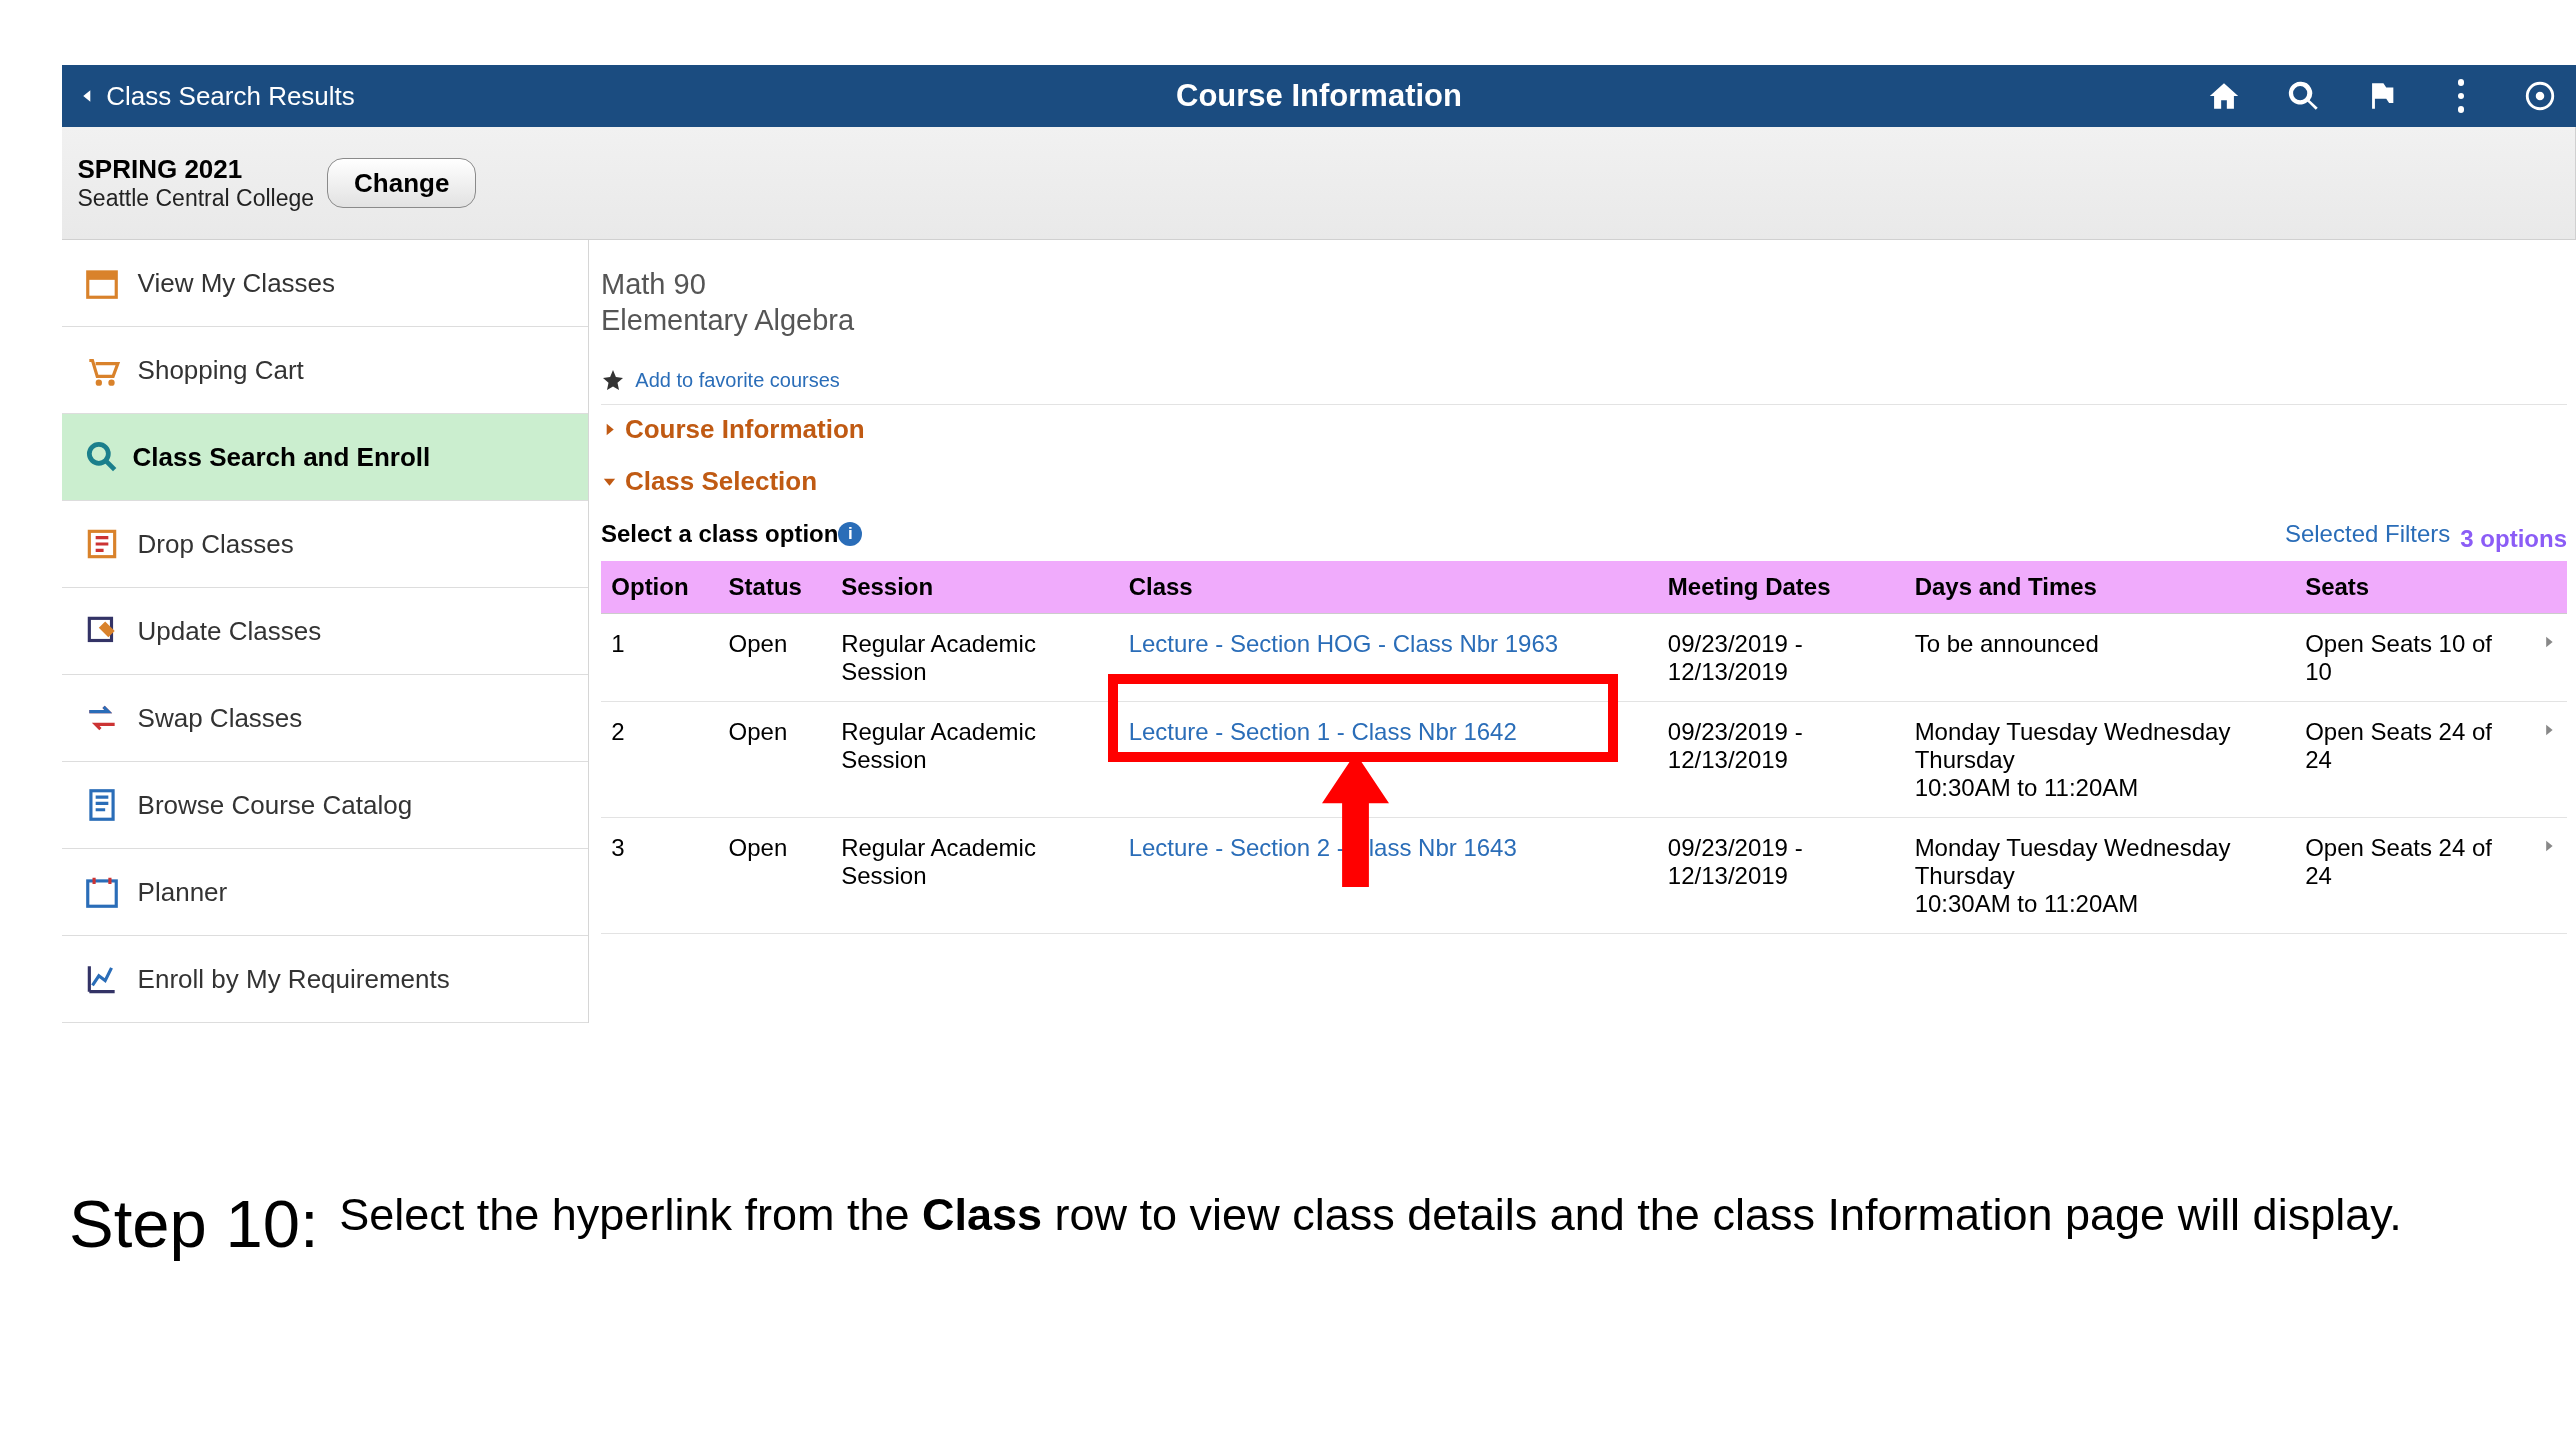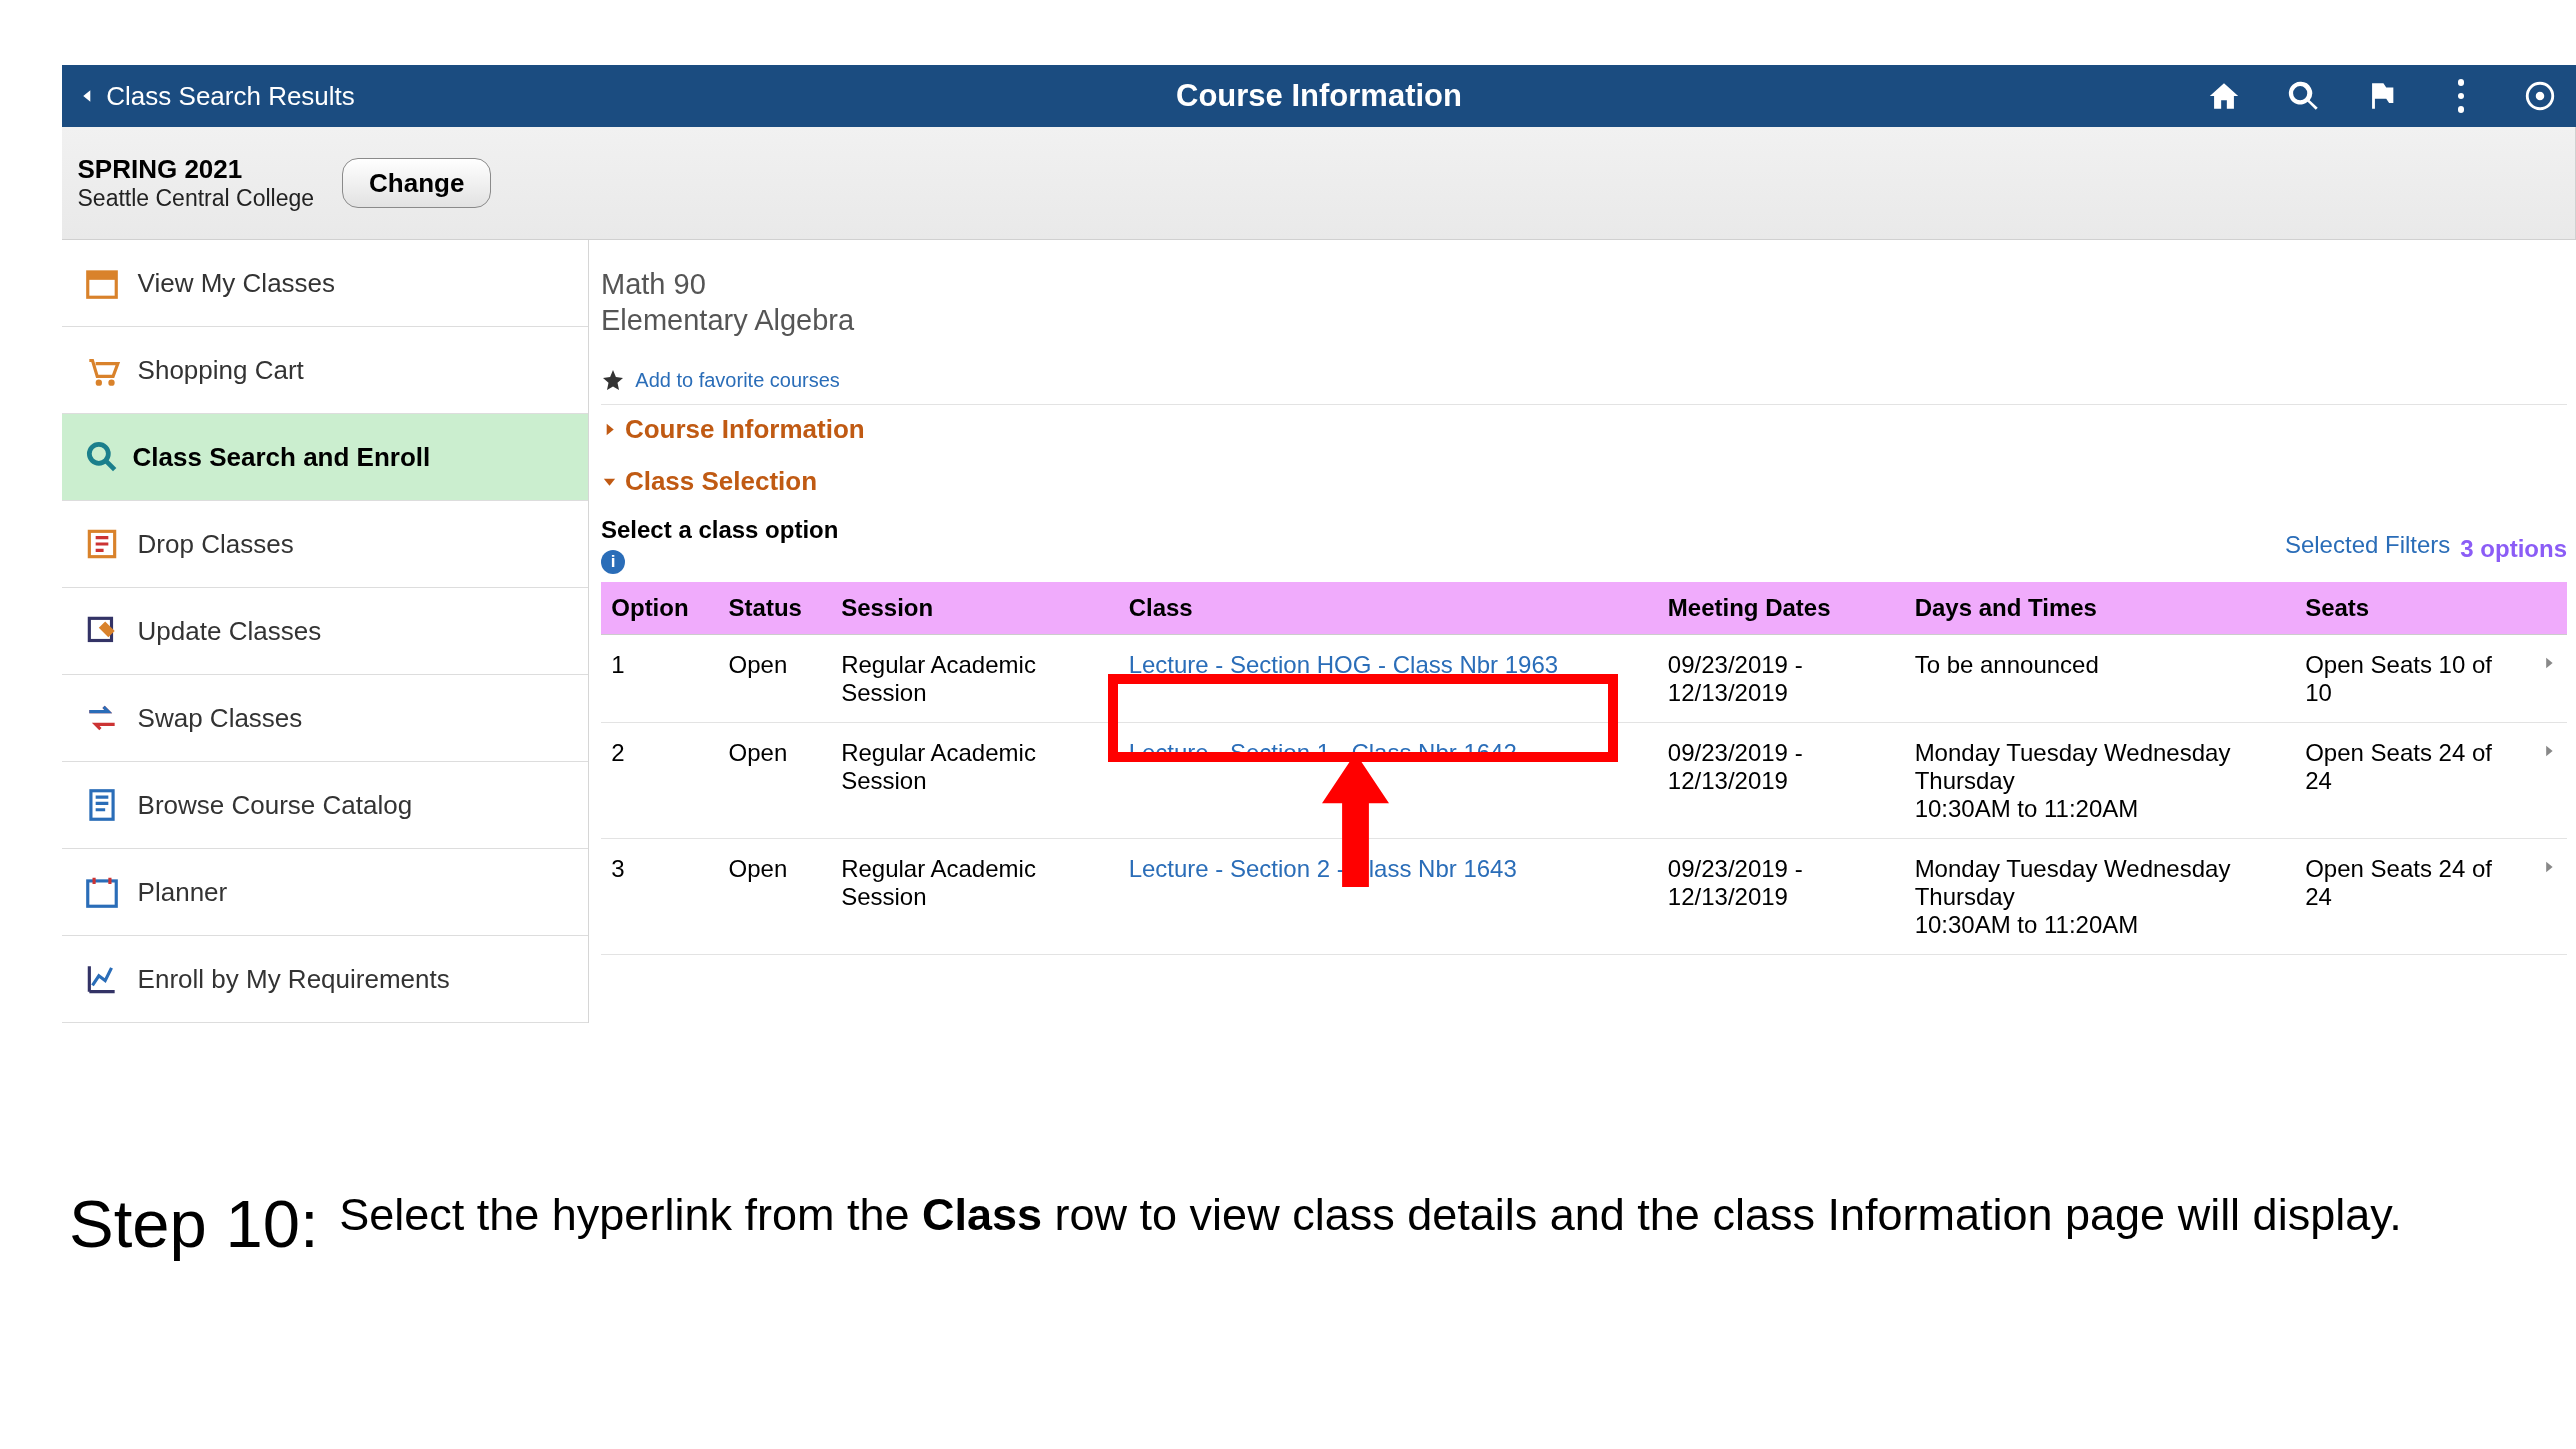--- a/index.html
+++ b/index.html
@@ -14,21 +14,21 @@
   .header-title { position: absolute; left: 0; right: 0; text-align: center; font-size: 31px; font-weight: bold; pointer-events: none; }
   .header-icons { position: absolute; right: 17px; top: 0; bottom: 0; display: flex; align-items: center; gap: 41px; }
   .header-icons .ic { width: 38px; height: 38px; display: flex; align-items: center; justify-content: center; cursor: pointer; }
   .header-icons svg { width: 34px; height: 34px; fill: #fff; }
   .kebab { display:flex; flex-direction:column; gap:6.9px; }
   .kebab span { width:6.9px; height:6.9px; background:#fff; border-radius:50%; }
 
   .subheader {
     position: absolute; left: 62px; top: 127px; width: 2514px; height: 113px;
     background: linear-gradient(#f1f1f1,#e9e9e9); border-bottom: 1.7px solid #d0d0d0; border-right: 1.7px solid #d0d0d0;
-    display: flex; align-items: center; padding-left: 15.5px; gap: 28px;
+    display: flex; align-items: center; padding-left: 15.5px; gap: 13px;
   }
   .term-block { line-height: 1.2; }
   .term-block .term { font-weight: bold; font-size: 26px; color: #000; }
   .term-block .inst { font-size: 23px; color: #222; }
   .change-btn {
     background: linear-gradient(#ffffff,#e2e2e2); border: 1.7px solid #8a8a8a; border-radius: 16px;
     font-weight: bold; font-size: 26px; padding: 8.6px 26px; cursor: pointer; color:#000;
   }
 
   .sidebar {
@@ -47,21 +47,21 @@
   }
   .course-code { font-size: 29px; color: #555; }
   .course-title { font-size: 29px; color: #555; margin-top: 3.4px; }
   .fav-row { margin-top: 31px; display: flex; align-items: center; gap: 10.3px; }
   .fav-row svg { width: 24px; height: 24px; fill:#333; }
   .fav-row a { color: #2a6db8; font-size: 20px; text-decoration: none; cursor:pointer; }
   .collapser { margin-top: 12px; display:flex; align-items:center; gap:6.9px; border-top:1.7px solid #e3e3e3; padding-top:8.6px;}
   .collapser .label { color: #c05a13; font-weight: bold; font-size: 26px; }
   .collapser svg { width:17px; height:17px; fill:#c05a13; }
   .select-row { margin-top: 19px; display:flex; justify-content:space-between; align-items:center; font-size:24px;}
-  .select-row .left { font-weight:bold; display:flex; align-items:flex-start; gap:6px;flex-direction:column;}
+  .select-row .left { font-weight:bold; display:flex; align-items:center; gap:0;}
   .select-row .left .info-ic { width:24px; height:24px; border-radius:50%; background:#2a6db8; color:#fff; font-weight:bold; display:flex; align-items:center; justify-content:center; font-size:17px;}
   .select-row .right { display:flex; align-items:center; gap:10px; }
   .select-row .right a { color:#2a6db8; text-decoration:none; cursor:pointer; }
   .select-row .right .opts { font-weight:bold; color:#8b5cf6;margin-top:9px; }
 
   table.class-table { width: 100%; border-collapse: collapse; margin-top: 8.6px; }
   table.class-table th { text-align:left; font-size:24px; font-weight:bold; padding:12px 10.3px; border-bottom:1.7px solid #ccc; background:#f0abfc; color:#000;}
   table.class-table td { font-size:24px; padding:15.5px 10.3px; border-bottom:1.7px solid #e3e3e3; vertical-align:top; color:#000;}
   table.class-table td a { color:#2a6db8; text-decoration:none; cursor:pointer; }
   .chev-cell { width:34px; text-align:right; color:#888; cursor:pointer;}

